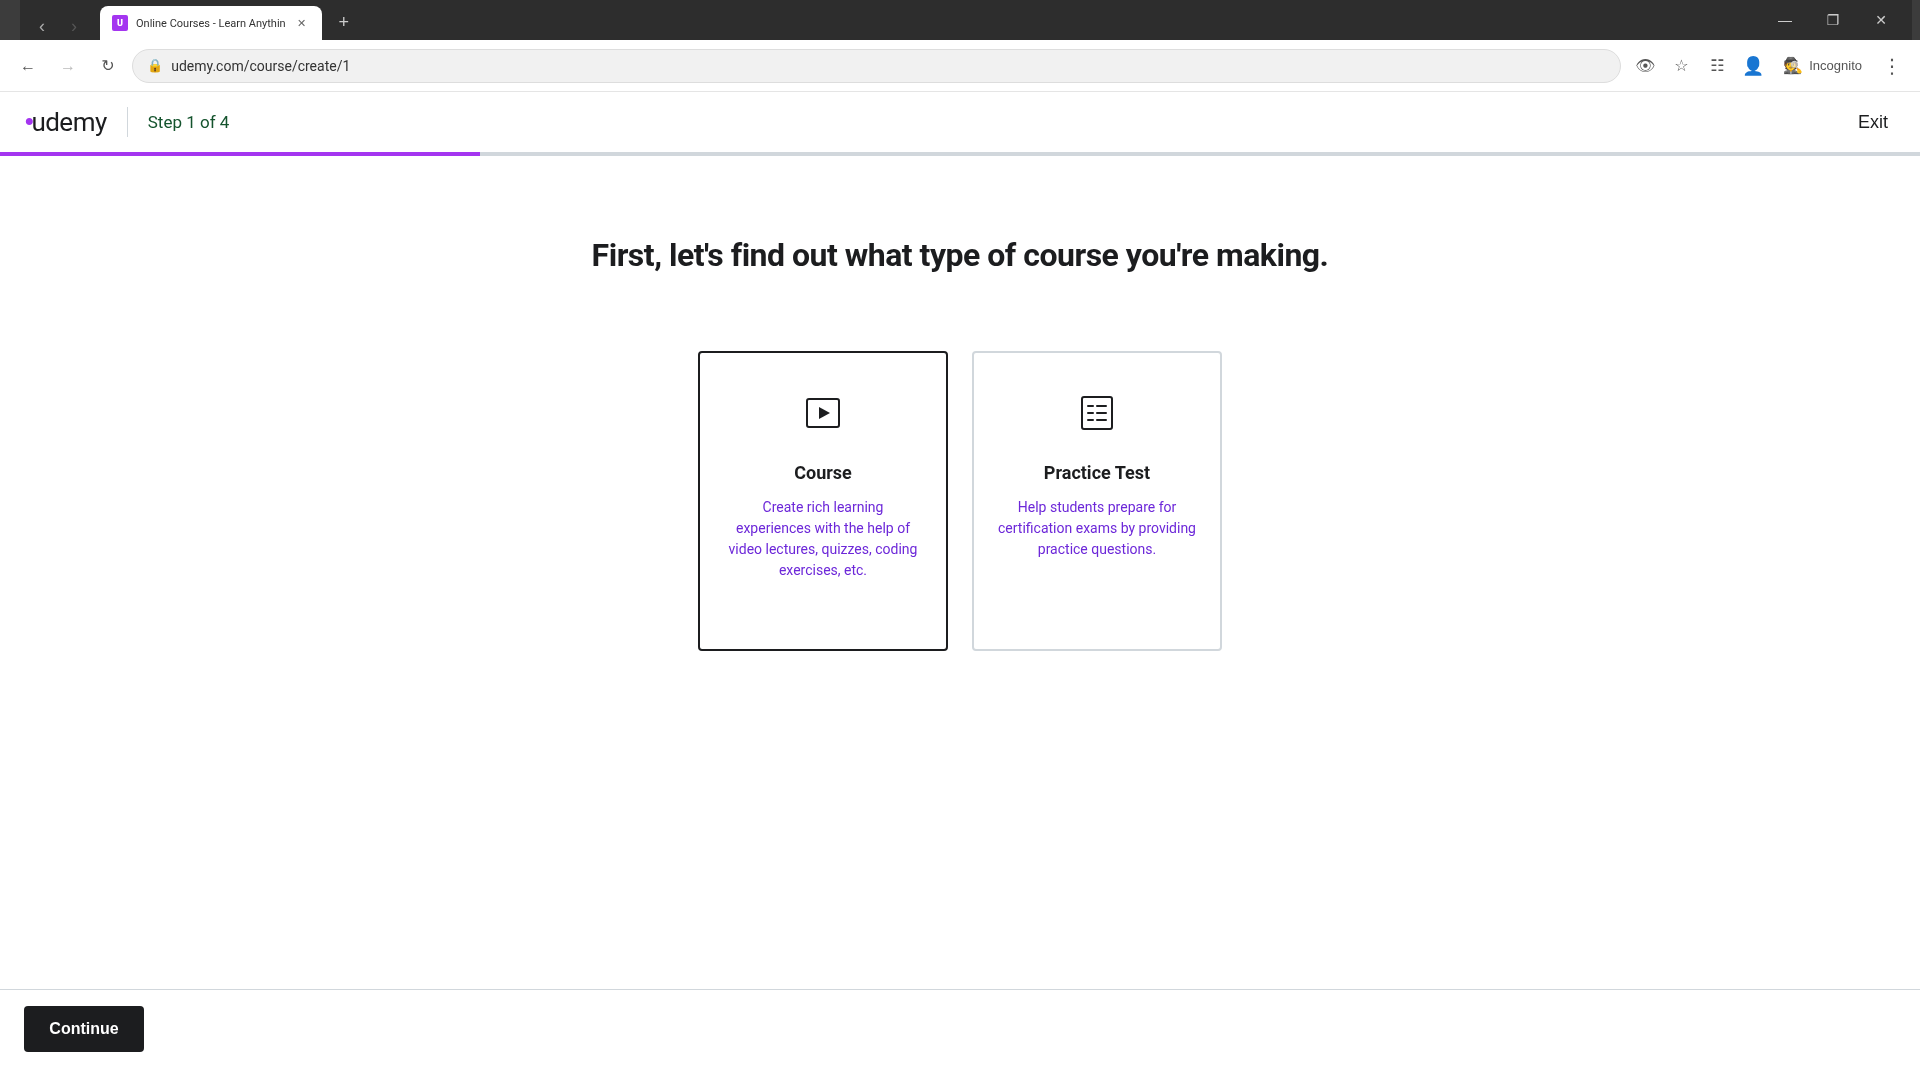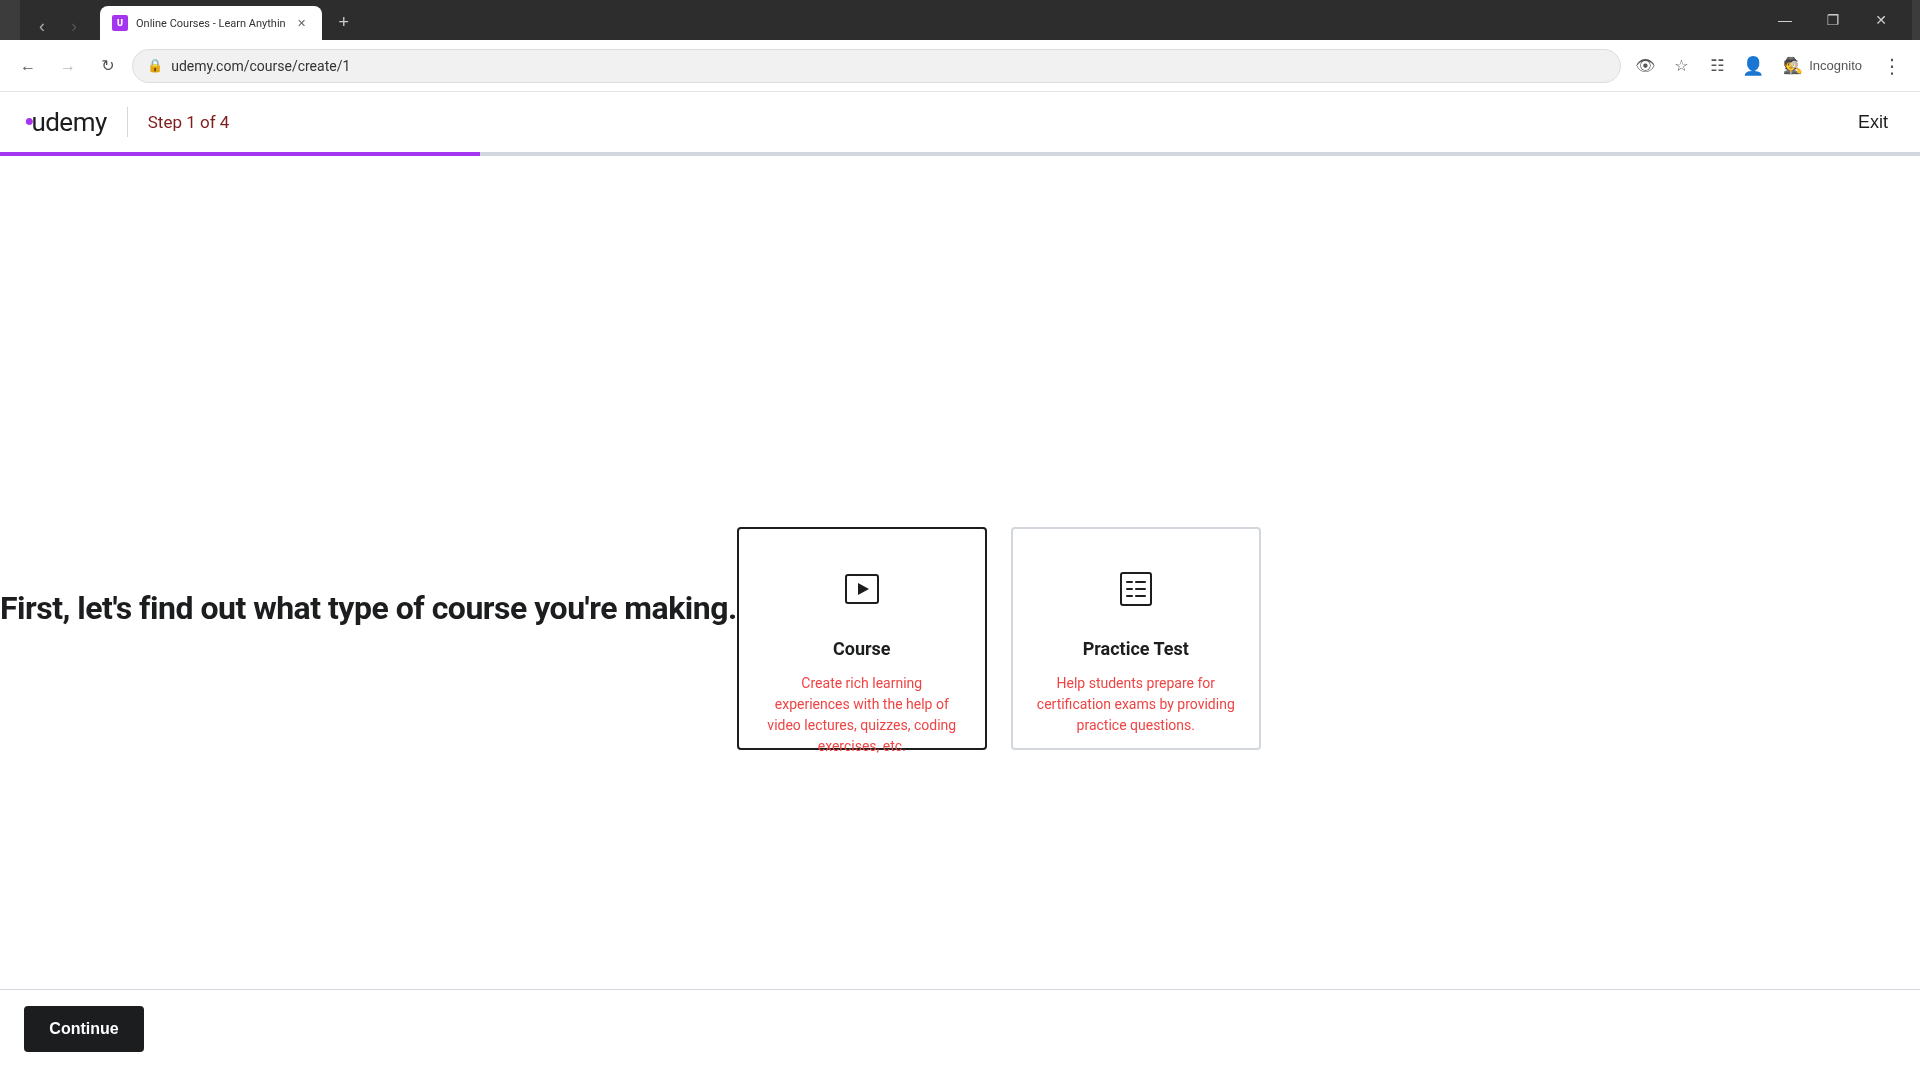--- a/index.html
+++ b/index.html
@@ -240,21 +240,21 @@
 
     .header-divider {
       width: 1px;
       height: 30px;
       background: #d1d7dc;
       margin: 0 20px;
     }
 
     .step-indicator {
       font-size: 17px;
-      color: #7f1d1d;
+      color: #14532d;
       font-weight: 400;
     }
 
     .exit-btn {
       margin-left: auto;
       background: none;
       border: none;
       font-size: 18px;
       color: #1c1d1f;
       cursor: pointer;
@@ -272,44 +272,45 @@
 
     .progress-bar-fill {
       height: 100%;
       background: #a435f0;
       width: 25%;
     }
 
     
     .main-content {
       display: flex;
-      flex-direction: row;
+      flex-direction: column;
       align-items: center;
       padding-top: 80px;
       flex: 1;
+      gap: 17px;
     }
 
     .main-heading {
       font-size: 32px;
       font-weight: 700;
       color: #1c1d1f;
       text-align: center;
       margin-bottom: 60px;
       letter-spacing: -0.5px;
     }
 
     .cards-container {
       display: flex;
       gap: 24px;
       justify-content: center;
     }
 
     .course-card {
       width: 250px;
-      height: 223px;
+      height: 300px;
       border: 2px solid #d1d7dc;
       border-radius: 4px;
       display: flex;
       flex-direction: column;
       align-items: center;
       justify-content: flex-start;
       padding: 40px 24px 24px;
       cursor: pointer;
       transition: border-color 0.2s;
       background: #fff;
@@ -328,21 +329,21 @@
     .card-title {
       font-size: 18px;
       font-weight: 700;
       color: #1c1d1f;
       margin-bottom: 14px;
       text-align: center;
     }
 
     .card-description {
       font-size: 14px;
-      color: #ef4444;
+      color: #6d28d9;
       text-align: center;
       line-height: 1.5;
     }
 
     
     .bottom-bar {
       position: fixed;
       bottom: 12px;
       left: 0;
       right: 0;

